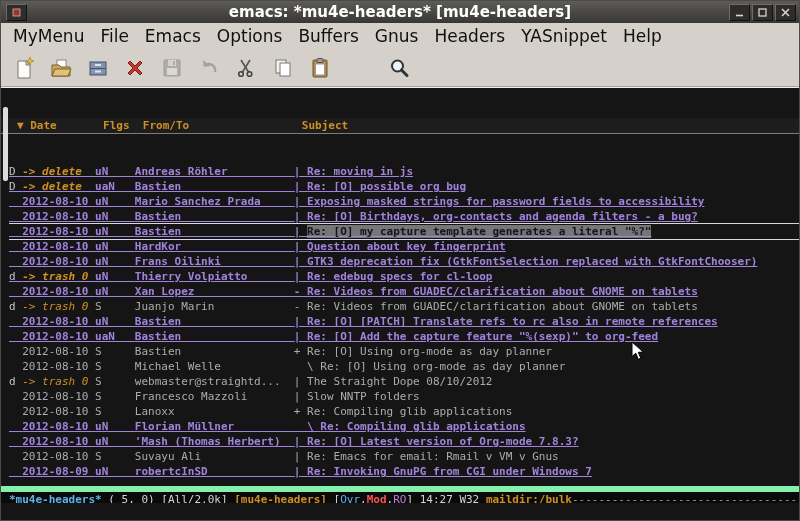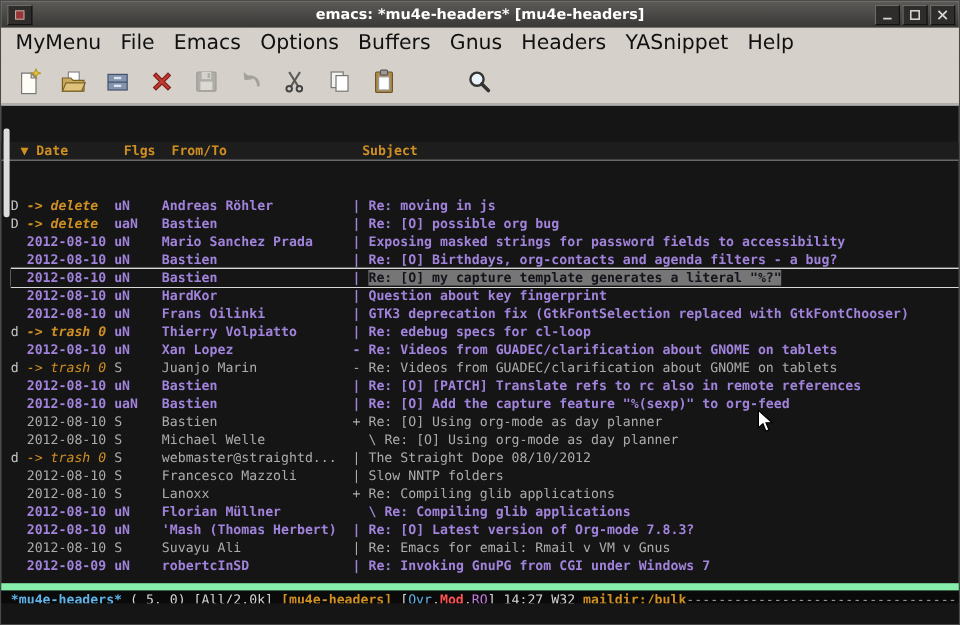--- a/index.html
+++ b/index.html
@@ -7,21 +7,21 @@
               font-family:"DejaVu Sans", sans-serif; }
 
   .window { position:relative; width:800px; height:521px; background:#d5d1ca;
             border:1px solid #4a4a4a; display:flex; flex-direction:column; }
 
   
   .titlebar { position:relative; flex:0 0 22px; height:22px;
               background:linear-gradient(#5d5b58,#393735);
               display:flex; align-items:center; padding:0 3px; }
   .title-text { position:absolute; left:0; right:0; text-align:center;
-                color:#fff; font-size:12px; font-weight:bold; line-height:22px; }
+                color:#fff; font-size:15px; font-weight:bold; line-height:22px; }
   .tb-btn { position:relative; z-index:2; width:21px; height:17px; background:#2f2d2b;
             border:1px solid #121212; border-top-color:#6e6c68; border-left-color:#6e6c68;
             display:flex; align-items:center; justify-content:center; margin-left:2px; }
   .tb-spacer { flex:1; }
 
   
   .menubar { flex:0 0 24px; display:flex; align-items:center; background:#d5d1ca;
              padding:0 4px; font-size:17px; color:#101010; }
   .menu-item { padding:3px 8px; white-space:nowrap; }
 
@@ -39,21 +39,21 @@
   .ebody { flex:1; position:relative; overflow:hidden; }
   .buffer { position:absolute; inset:0; padding-left:8px;
             font-family:"DejaVu Sans Mono", monospace; font-size:11px; line-height:15px;
             white-space:pre; color:var(--c-read,#acacac); overflow:hidden; }
 
   .header-line { height:16px; line-height:15px; color:var(--c-orange,#cf8f22);
                  font-weight:bold; background:#1d1d1d; border-bottom:1px solid #7d7d7d;
                  margin-left:-8px; padding-left:16px; }
 
   .row { height:15px; }
-  .row.unread { color:var(--c-unread,#a183dc); font-weight:bold; }
+  .row.unread { color:var(--c-unread,#a183dc); font-weight:bold;text-decoration:underline; }
   .row.read   { color:var(--c-read,#acacac); }
   .c-mark { color:#c6c6c6; font-weight:normal; }
   .c-date.action { color:var(--c-orange,#cf8f22); font-style:italic; }
   .row.current { box-shadow:0 -1px 0 #d8d8d8, 0 1px 0 #d8d8d8; }
   .row.current .c-subject { background:var(--c-hl_bg,#767676); color:var(--c-hl_fg,#14141c); }
 
   
   .vscroll { position:absolute; left:1px; top:17px; bottom:0; width:7px; }
   .vthumb  { position:absolute; left:1px; top:2px; width:5px; height:74px;
              background:#dcdcdc; border-radius:2px; }

